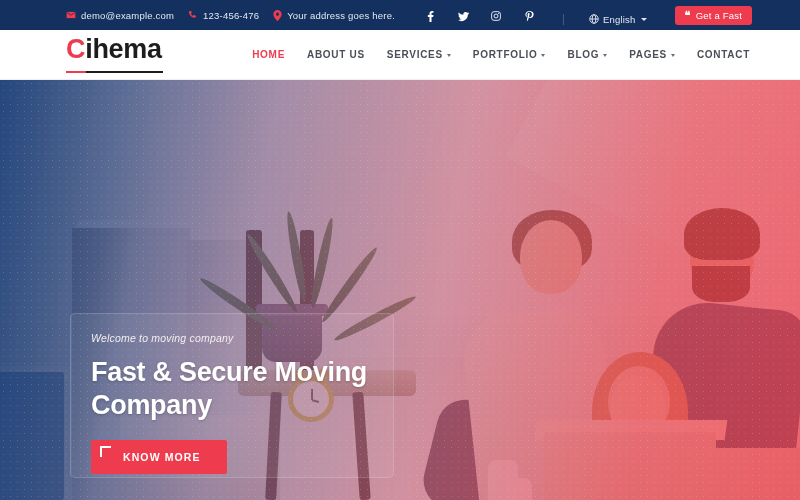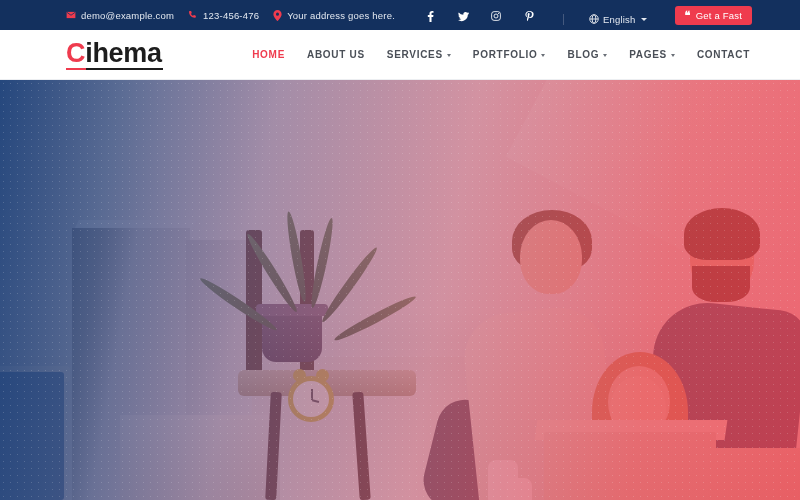--- a/index.html
+++ b/index.html
@@ -55,21 +55,21 @@
     display:flex; align-items:center;
     padding:0 18px;
     border-bottom:1px solid #eceef1;
   }
   .logo{
     margin-left:48px;
     font-size:27px; font-weight:bold;
     letter-spacing:-.3px;
     line-height:1;
     position:relative;
-    padding-bottom:3px;
+    padding-bottom:10px;
     cursor:pointer;
   }
   .logo .c{ color:#ef3b4e; }
   .logo .rest{ color:#1d1d1d; }
   .logo .ul-red{
     position:absolute; left:0; bottom:0; width:20px; height:2px; background:#ef3b4e;
   }
   .logo .ul-dark{
     position:absolute; left:20px; bottom:0; width:77px; height:2px; background:#1d1d1d;
   }
@@ -468,13 +468,21 @@
     <div class="p-girl-face"></div>
     <div class="bigbox-lid"></div>
     <div class="bigbox"></div>
     <div class="bigbox2"></div>
   </div>
 
   <div class="hero-grad"></div>
   <div class="hero-dots"></div>
   <div class="hero-diag"></div>
 
+  <div class="hero-card">
+    <div class="eyebrow">Welcome to moving company</div>
+    <div class="hero-title">Fast &amp; Secure Moving Company</div>
+    <button class="know-btn">
+      <span class="bracket"></span>
+      <span>KNOW MORE</span>
+    </button>
+  </div>
 </div>
 
 </body></html>

